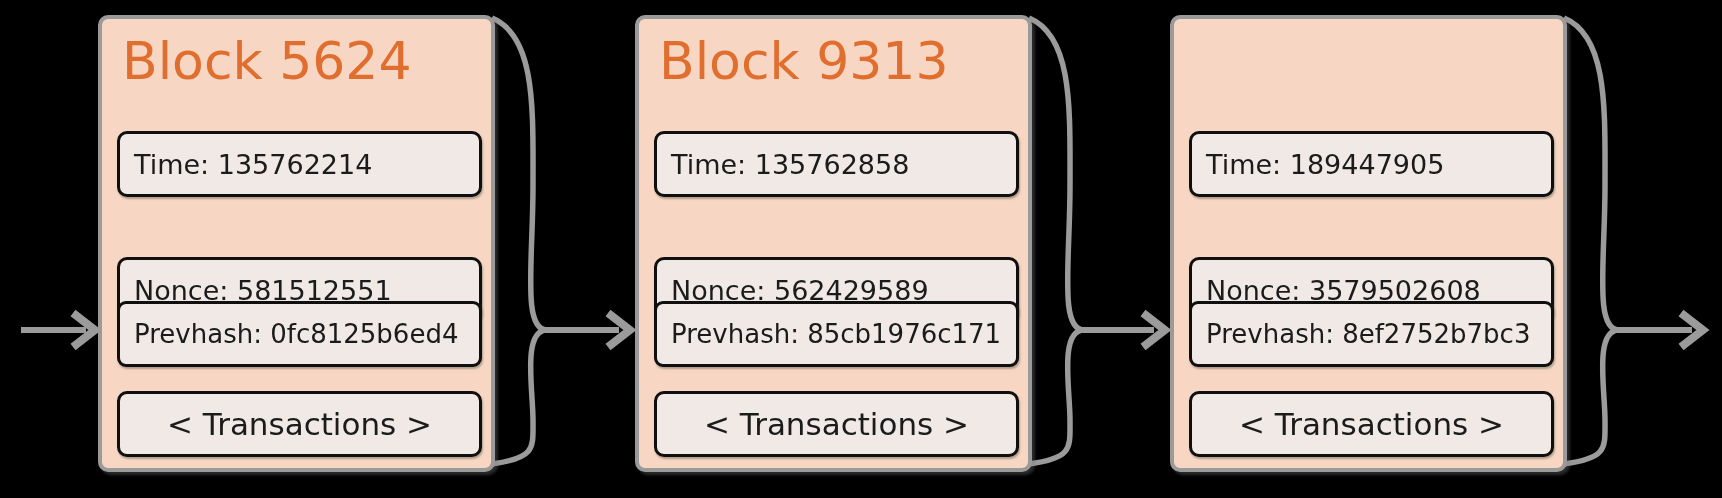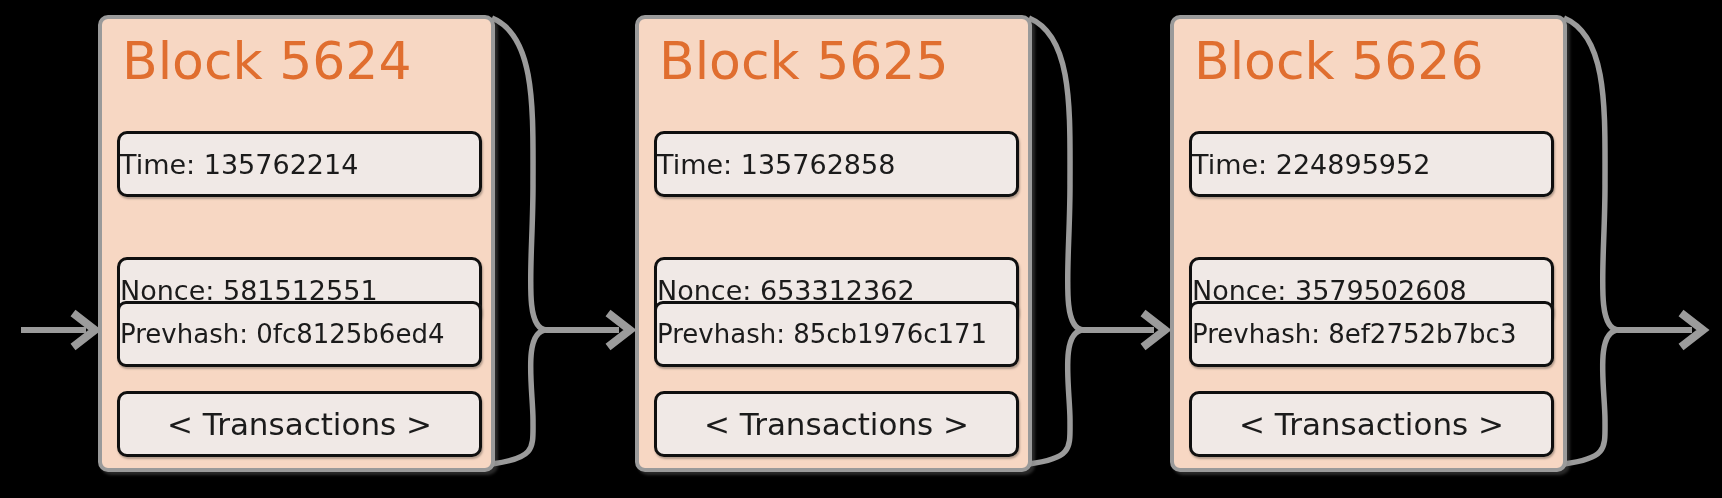--- a/index.html
+++ b/index.html
@@ -58,21 +58,21 @@
     position: absolute;
     left: 15px;
     width: 365px;
     height: 66px;
     box-sizing: border-box;
     background: var(--field-fill, #f0e9e6);
     border: 3px solid var(--field-border, #0f0f0f);
     border-radius: 10px;
     display: flex;
     align-items: center;
-    padding: 0 0;
+    padding: 0 14px;
     font-size: 27px;
     color: var(--text-color, #1b1b1b);
     white-space: nowrap;
     box-shadow: 1px 2px 2px rgba(120,105,95,0.55);
   }
   .f-time  { top: 112px; }
   .f-nonce { top: 207px; margin-top: 31px; }
   .f-prev  { top: 282px; font-size: 26px; border-radius: 9px; }
   .f-trans {
     top: 372px;
@@ -131,39 +131,38 @@
     </div>
     <div class="field f-prev">
       <span>Prevhash: 0fc8125b6ed4</span>
     </div>
     <div class="field f-trans">
       <span>&lt; Transactions &gt;</span>
     </div>
   </section>
 
   <section class="block b2">
-    <h1 class="block-title">Block 5625</h1>
+    <h1 class="block-title">Block 9313</h1>
     <div class="field f-time">
       <span>Time: 135762858</span>
     </div>
     <div class="field f-nonce">
-      <span>Nonce: 653312362</span>
+      <span>Nonce: 562429589</span>
     </div>
     <div class="field f-prev">
       <span>Prevhash: 85cb1976c171</span>
     </div>
     <div class="field f-trans">
       <span>&lt; Transactions &gt;</span>
     </div>
   </section>
 
   <section class="block b3">
-    <h1 class="block-title">Block 5626</h1>
     <div class="field f-time">
-      <span>Time: 224895952</span>
+      <span>Time: 189447905</span>
     </div>
     <div class="field f-nonce">
       <span>Nonce: 3579502608</span>
     </div>
     <div class="field f-prev">
       <span>Prevhash: 8ef2752b7bc3</span>
     </div>
     <div class="field f-trans">
       <span>&lt; Transactions &gt;</span>
     </div>

